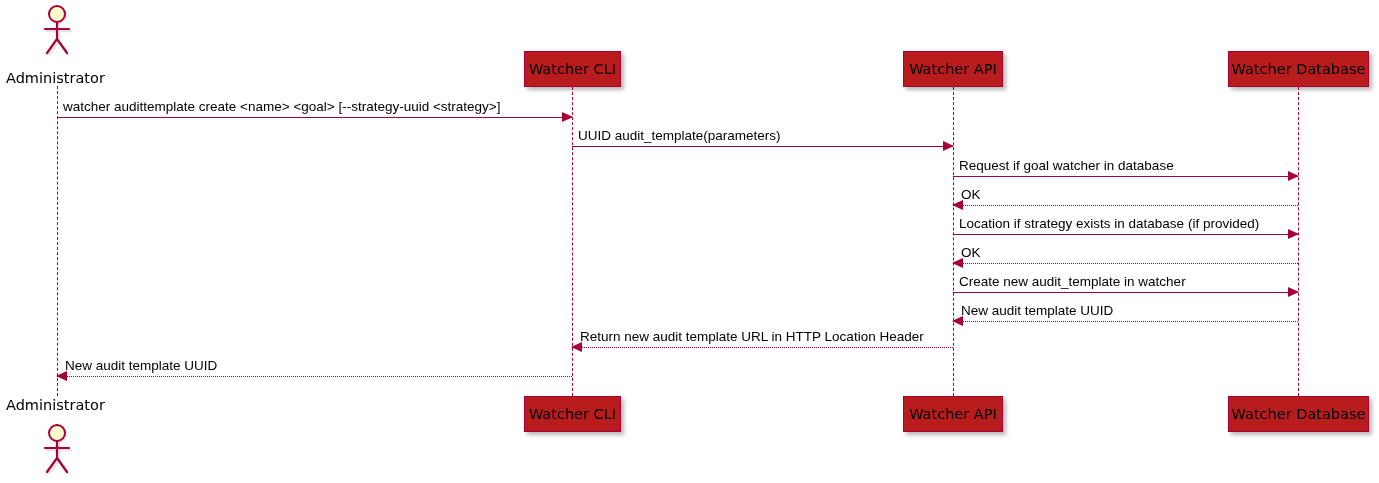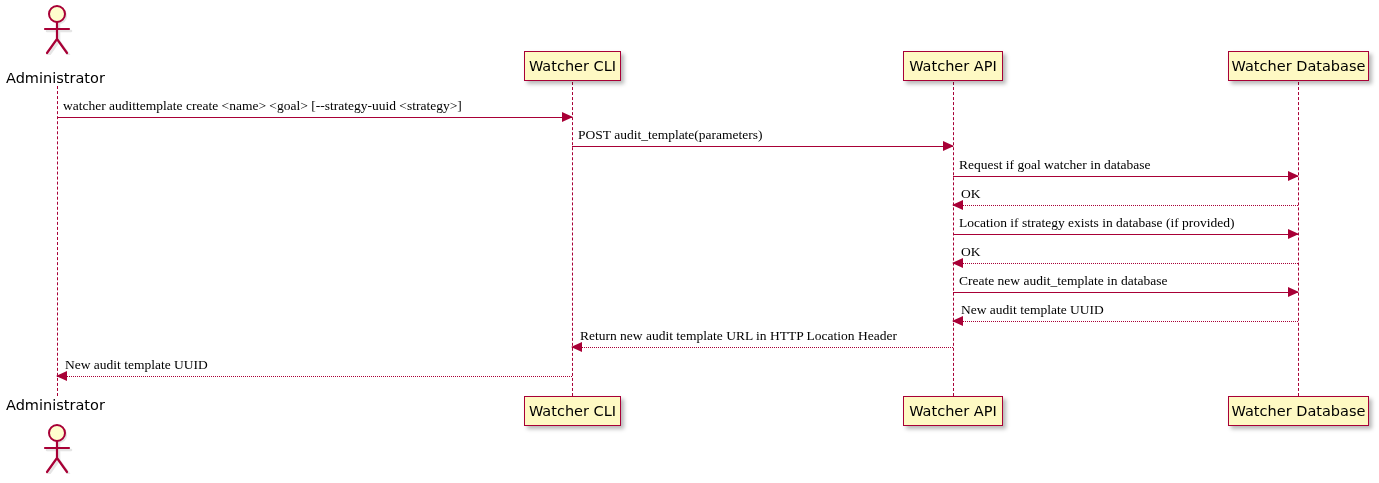--- a/index.html
+++ b/index.html
@@ -5,24 +5,24 @@
   html,body{margin:0;padding:0;background:#FFFFFF;}
   body{font-family:"DejaVu Sans",sans-serif;}
   #diagram{position:relative;width:1379px;height:483px;background:#FFFFFF;overflow:hidden;border-radius:10px;}
 
   
   .lifeline{position:absolute;width:0;border-left:1.5px dashed #A80036;z-index:1;}
 
   
   .participant{
     position:absolute;z-index:3;
-    background:#fef9c3;border:1.5px solid #A80036;
+    background:#b91c1c;border:1.5px solid #A80036;
     box-shadow:3px 3px 4px rgba(0,0,0,0.28);
     display:flex;align-items:center;justify-content:center;
-    height:30px;box-sizing:border-box;
+    height:36px;box-sizing:border-box;
   }
   .participant .plabel{
     font-size:14.5px;color:#000000;white-space:nowrap;
     font-family:"DejaVu Sans",sans-serif;
   }
 
   
   .actor{position:absolute;z-index:3;width:44px;height:52px;}
   .actor-label{
     position:absolute;z-index:3;font-size:14.5px;color:#000000;
@@ -34,21 +34,21 @@
   .msg .line{position:absolute;left:0;top:0;width:100%;height:0;
              border-top:1.5px solid #A80036;}
   .msg.dotted .line{border-top:1.5px dotted #A80036;}
   .msg .head{position:absolute;top:-5px;width:0;height:0;}
   .msg.right .head{right:-1px;border-top:5px solid transparent;
                    border-bottom:5px solid transparent;border-left:11px solid #A80036;}
   .msg.left .head{left:-1px;border-top:5px solid transparent;
                   border-bottom:5px solid transparent;border-right:11px solid #A80036;}
   .msg .mlabel{
     position:absolute;bottom:3px;font-size:13.5px;color:#000000;
-    white-space:nowrap;font-family:Liberation Serif, serif;
+    white-space:nowrap;font-family:Liberation Sans, sans-serif;
   }
   .msg.right .mlabel{left:6px;}
   .msg.left  .mlabel{left:8px;}
 </style>
 </head>
 <body>
 
 <div id="diagram">
 
   <div class="lifeline" style="left:57px;top:86px;height:310px;"></div>
@@ -82,21 +82,21 @@
 
   <div class="msg right" style="left:57px;top:117px;width:515px;">
     <div class="line"></div>
     <div class="head"></div>
     <span class="mlabel">watcher audittemplate create &lt;name&gt; &lt;goal&gt; [--strategy-uuid &lt;strategy&gt;]</span>
   </div>
 
   <div class="msg right" style="left:572px;top:146px;width:381px;">
     <div class="line"></div>
     <div class="head"></div>
-    <span class="mlabel">POST audit_template(parameters)</span>
+    <span class="mlabel">UUID audit_template(parameters)</span>
   </div>
 
   <div class="msg right" style="left:953px;top:176px;width:345px;">
     <div class="line"></div>
     <div class="head"></div>
     <span class="mlabel">Request if goal watcher in database</span>
   </div>
 
   <div class="msg left dotted" style="left:953px;top:205px;width:345px;">
     <div class="line"></div>
@@ -112,21 +112,21 @@
 
   <div class="msg left dotted" style="left:953px;top:263px;width:345px;">
     <div class="line"></div>
     <div class="head"></div>
     <span class="mlabel">OK</span>
   </div>
 
   <div class="msg right" style="left:953px;top:292px;width:345px;">
     <div class="line"></div>
     <div class="head"></div>
-    <span class="mlabel">Create new audit_template in database</span>
+    <span class="mlabel">Create new audit_template in watcher</span>
   </div>
 
   <div class="msg left dotted" style="left:953px;top:321px;width:345px;">
     <div class="line"></div>
     <div class="head"></div>
     <span class="mlabel">New audit template UUID</span>
   </div>
 
   <div class="msg left dotted" style="left:572px;top:347px;width:381px;">
     <div class="line"></div>

